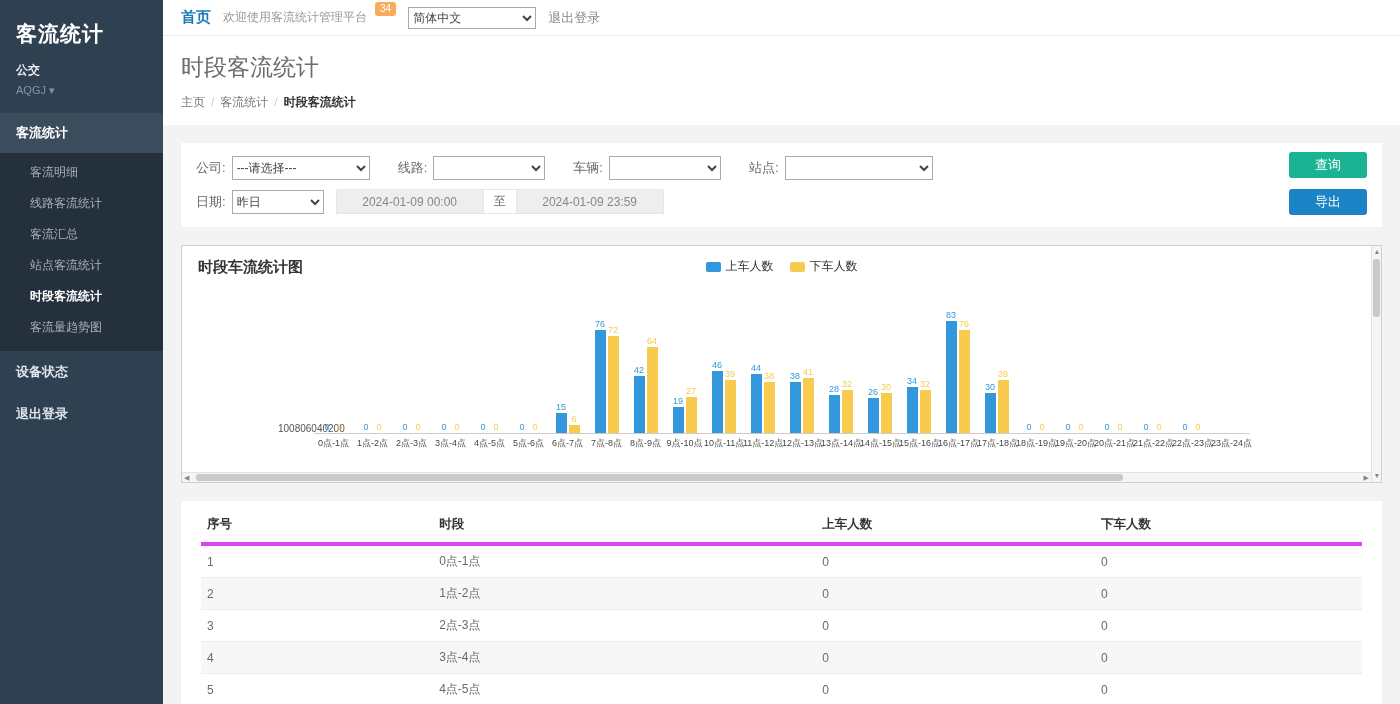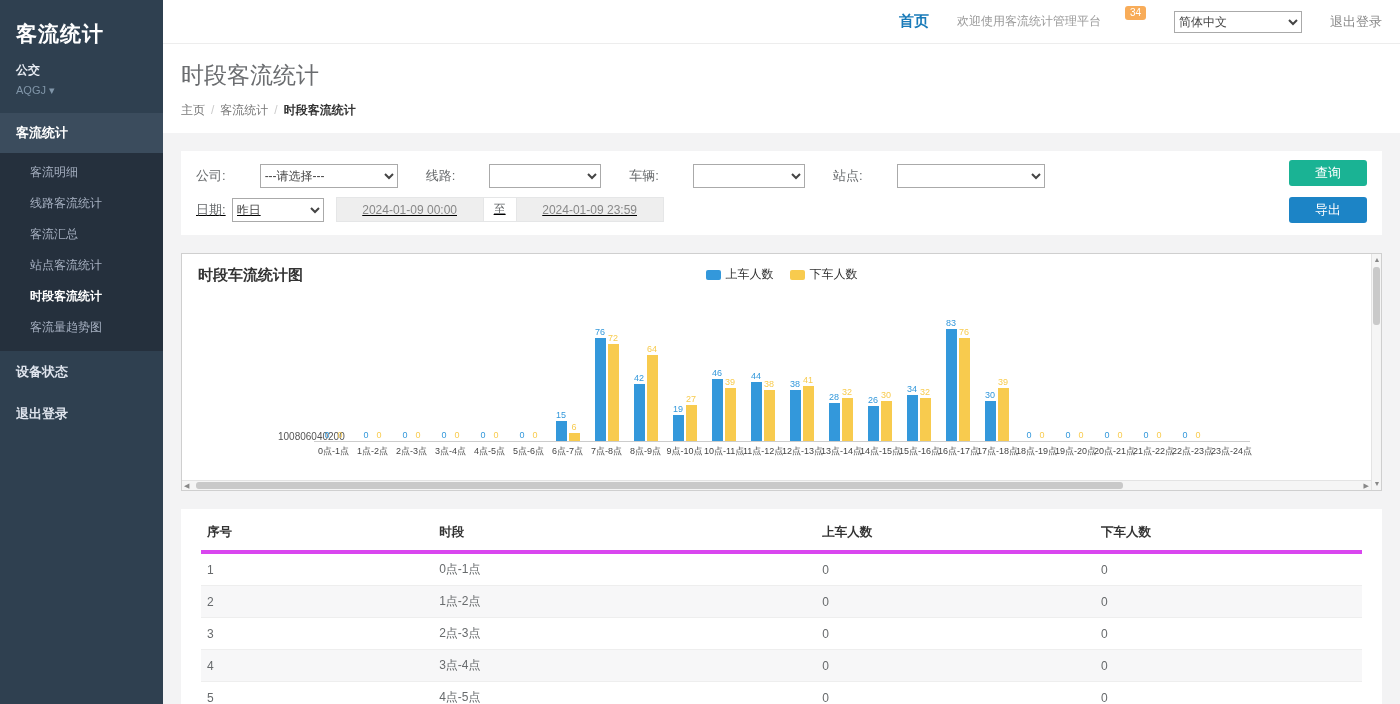--- a/index.html
+++ b/index.html
@@ -15,42 +15,42 @@
   .org-code { color:#8095a8; font-size:11px; margin-top:5px; cursor:pointer; }
   .menu-parent { background:#3b4c5d; color:#fff; font-size:13px; font-weight:bold; padding:11px 16px; cursor:pointer; }
   .submenu { background:#25303d; padding:4px 0 8px; }
   .submenu-item { padding:7px 10px 7px 30px; font-size:12px; color:#a7b1c2; cursor:pointer; }
   .submenu-item.active { color:#fff; font-weight:bold; }
   .menu-item { padding:12px 16px; font-size:13px; font-weight:bold; color:#dfe4ed; cursor:pointer; }
 
   
   .main { flex:1; display:flex; flex-direction:column; min-width:0; }
 
-  .topbar { height:44px; background:#fff; border-bottom:1px solid #ededed; display:flex; align-items:center; justify-content:flex-end; gap:28px; padding:0 18px; }
+  .topbar { height:36px; background:#fff; border-bottom:1px solid #ededed; display:flex; align-items:center; gap:12px; padding:0 18px; }
   .home-link { color:#1a7bb9; font-size:15px; font-weight:bold; cursor:pointer; }
   .welcome { color:#999; font-size:12px; }
   .badge { background:#f8ac59; color:#fff; font-size:10px; line-height:12px; padding:1px 5px; border-radius:3px; position:relative; top:-9px; margin-left:-4px; }
   .lang-select { height:22px; font-size:12px; width:128px; }
   .logout { color:#888; font-size:13px; cursor:pointer; white-space:nowrap; }
 
   .page-heading { background:#fff; padding:16px 18px 14px; }
   .page-title { font-size:23px; color:#6a6c6f; font-weight:normal; margin-bottom:11px; }
   .breadcrumb { font-size:12px; color:#999; }
   .breadcrumb .sep { margin:0 6px; color:#ccc; }
   .breadcrumb .crumb { color:#777; cursor:pointer; }
   .breadcrumb .crumb.active { color:#333; font-weight:bold; cursor:default; }
 
   .content { flex:1; padding:18px; overflow:hidden; }
 
   
   .filter-card { background:#fff; padding:13px 15px; position:relative; }
   .filter-row { display:flex; align-items:center; }
-  .filter-row + .filter-row { margin-top:9px;text-decoration:underline; }
+  .filter-row + .filter-row { margin-top:9px; }
   .f-label { font-size:13px; color:#676a6c; margin-right:6px; white-space:nowrap; }
-  .f-group { display:flex; align-items:center; margin-right:28px;gap:28px; }
+  .f-group { display:flex; align-items:center; margin-right:28px; }
   select { height:24px; font-size:12px; color:#444; border:1px solid #aaa; background:#fff; }
   .sel-company { width:138px; }
   .sel-line { width:112px; }
   .sel-vehicle { width:112px; }
   .sel-station { width:148px; }
   .sel-preset { width:92px; margin-right:12px; }
   .date-input { width:148px; height:25px; background:#eee; border:1px solid #e5e6e7; color:#888; font-size:12px; text-align:center; }
   .to-addon { height:25px; line-height:23px; padding:0 10px; border:1px solid #e5e6e7; border-left:none; border-right:none; background:#fff; font-size:12px; color:#676a6c; }
   .action-btns { position:absolute; right:15px; top:9px; display:flex; flex-direction:column; gap:11px; }
   .btn { width:78px; height:26px; color:#fff; border:none; border-radius:3px; font-size:13px; cursor:pointer; }

